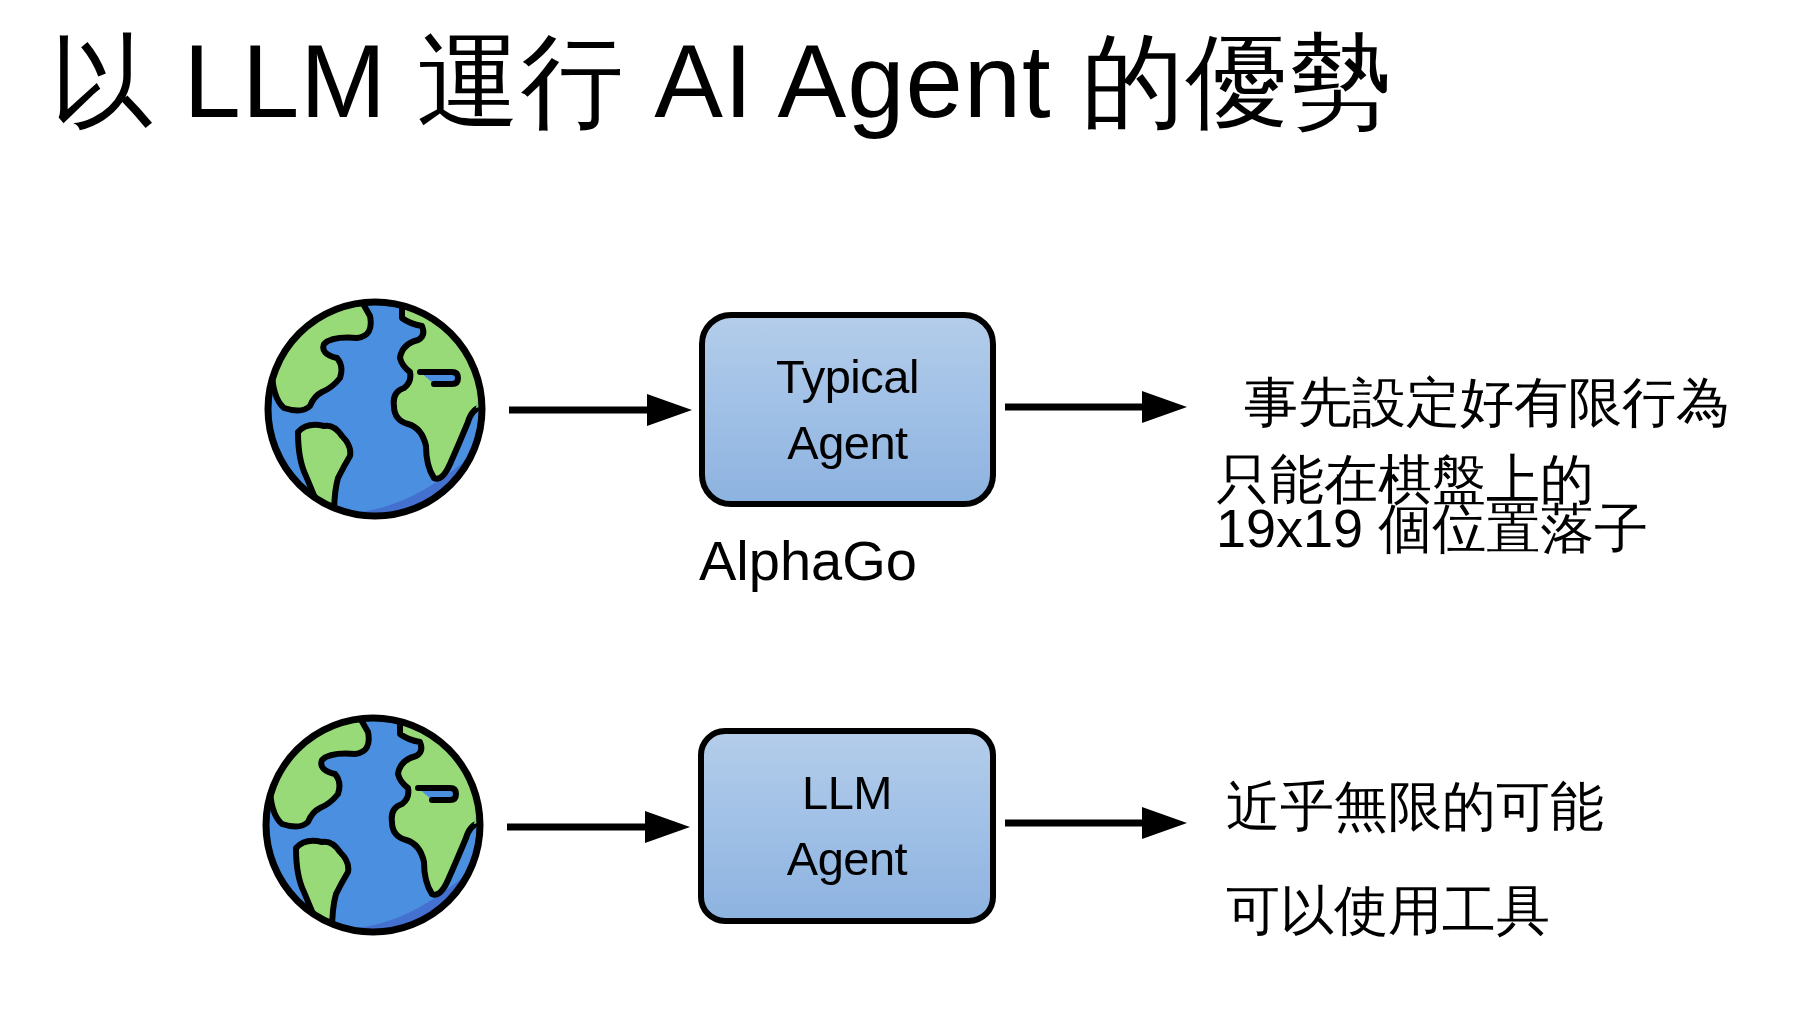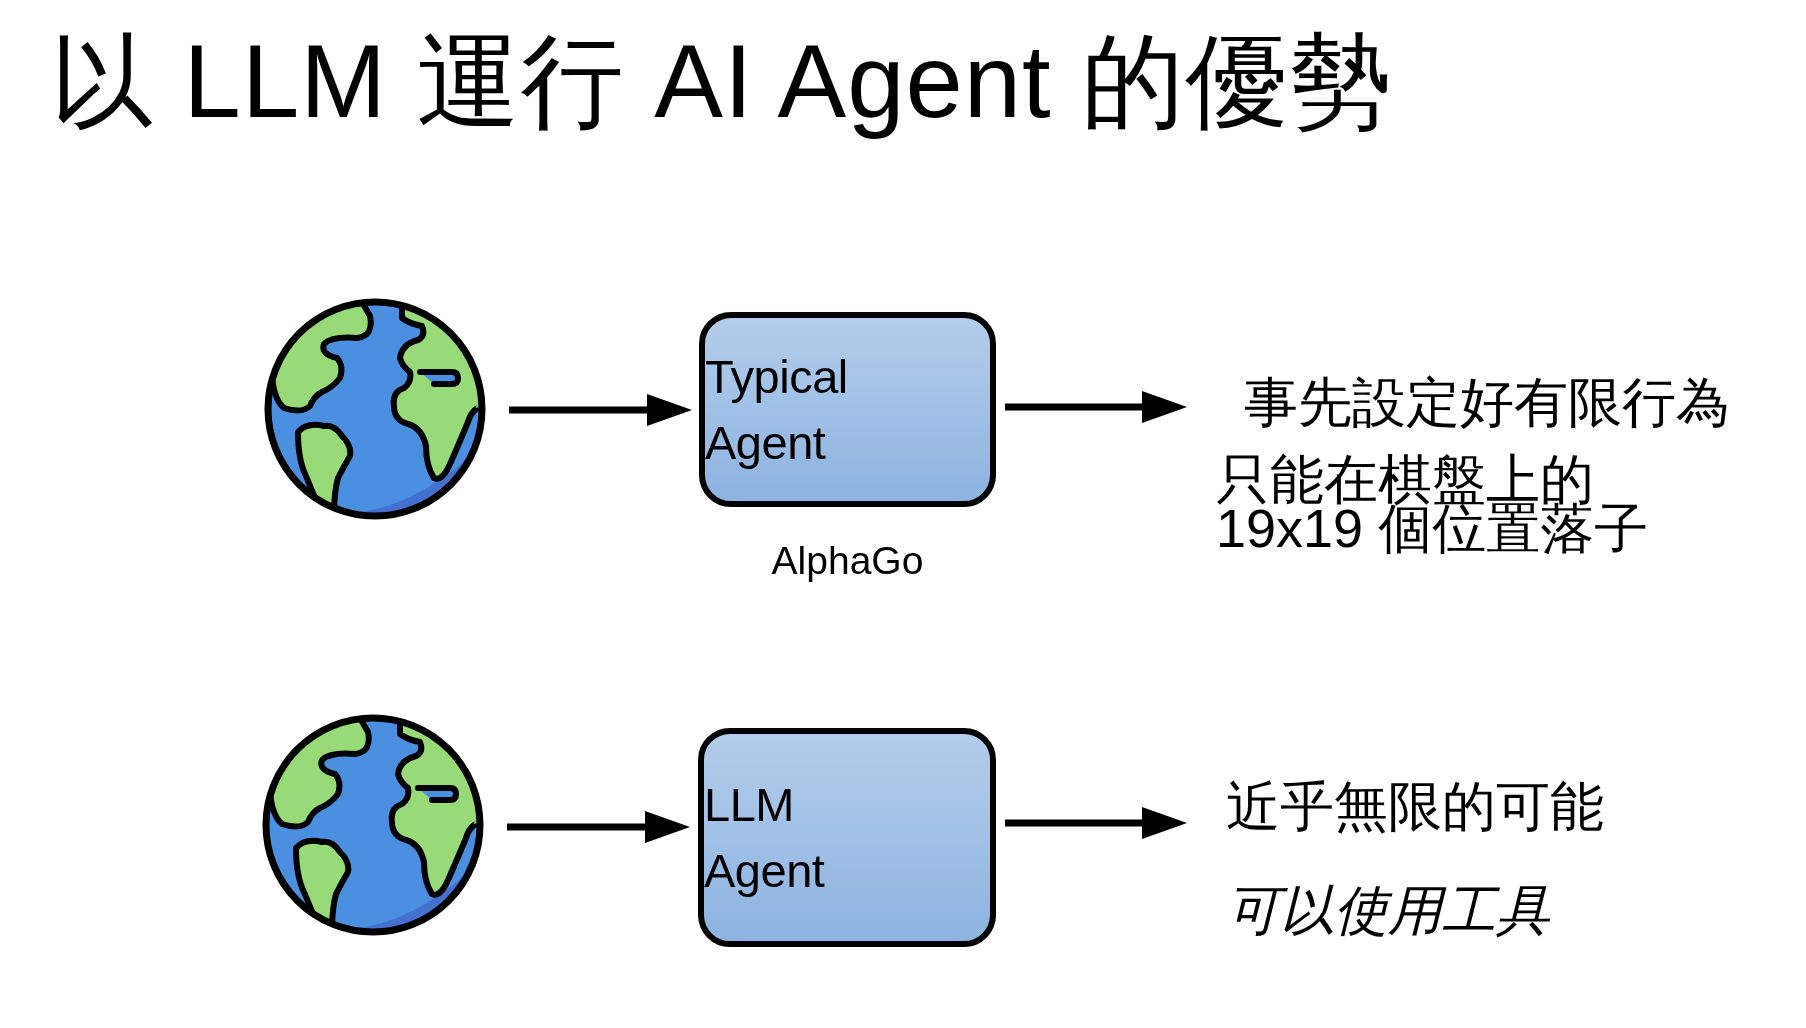--- a/index.html
+++ b/index.html
@@ -5,24 +5,24 @@
   html, body { margin: 0; padding: 0; background: #ffffff; }
   body { width: 1806px; height: 1028px; position: relative; overflow: hidden;
          font-family: "Liberation Sans", "DejaVu Sans", sans-serif; color: #000; }
   .abs { position: absolute; }
   .title { left: 50px; top: 12px; font-size: 103px; line-height: 140px; white-space: nowrap; letter-spacing: 1px; }
   .globe { width: 226px; height: 226px; }
   .agent-box {
     position: absolute; box-sizing: border-box;
     border: 6px solid #000; border-radius: 32px;
     background: linear-gradient(180deg, #b3cdea 0%, #a0c0e6 50%, #8db3e0 100%);
-    display: flex; flex-direction: column; align-items: flex-start; justify-content: center;
+    display: flex; flex-direction: column; align-items: center; justify-content: center;
   }
   .box-line { font-size: 47px; line-height: 66px; white-space: nowrap; letter-spacing: -0.5px; }
-  .caption { font-size: 39px; line-height: 56px; white-space: nowrap; text-align: center; }
+  .caption { font-size: 56px; line-height: 56px; white-space: nowrap; }
   .desc { font-size: 54px; line-height: 60px; white-space: nowrap; }
   .arrow { position: absolute; }
 </style>
 </head>
 <body>
 
 <div class="abs title">以 LLM 運行 AI Agent 的優勢</div>
 
 <div class="abs" style="left:0;top:0;">
   <svg class="abs globe" style="left:262px;top:296px;" viewBox="0 0 226 226">
@@ -86,25 +86,25 @@
       <path d="M158 76 L190 76 Q196 76 196 82 Q196 88 190 88 L172 88" fill="#4a8fe0" stroke="#000" stroke-width="6" stroke-linecap="round" stroke-linejoin="round"></path>
     </g>
     <circle cx="113" cy="113" r="107" fill="none" stroke="#000" stroke-width="7"></circle>
   </svg>
 
   <svg class="arrow" style="left:503px;top:807px;" width="190" height="40" viewBox="0 0 190 40">
     <line x1="4" y1="20" x2="150" y2="20" stroke="#000" stroke-width="7"></line>
     <polygon points="142,4 187,20 142,36" fill="#000"></polygon>
   </svg>
 
-  <div class="agent-box" style="left:698px;top:728px;width:298px;height:219px;">
+  <div class="agent-box" style="left:698px;top:728px;width:298px;height:196px;border-radius:27px;">
     <span class="box-line">LLM</span>
     <span class="box-line">Agent</span>
   </div>
 
   <svg class="arrow" style="left:1002px;top:803px;" width="190" height="40" viewBox="0 0 190 40">
     <line x1="3" y1="20" x2="145" y2="20" stroke="#000" stroke-width="7"></line>
     <polygon points="140,4 185,20 140,36" fill="#000"></polygon>
   </svg>
 
   <div class="abs desc" style="left:1226px;top:776px;">近乎無限的可能</div>
-  <div class="abs desc" style="left:1226px;top:880px;font-style:italic;">可以使用工具</div>
+  <div class="abs desc" style="left:1226px;top:880px;">可以使用工具</div>
 </div>
 
 </body></html>

